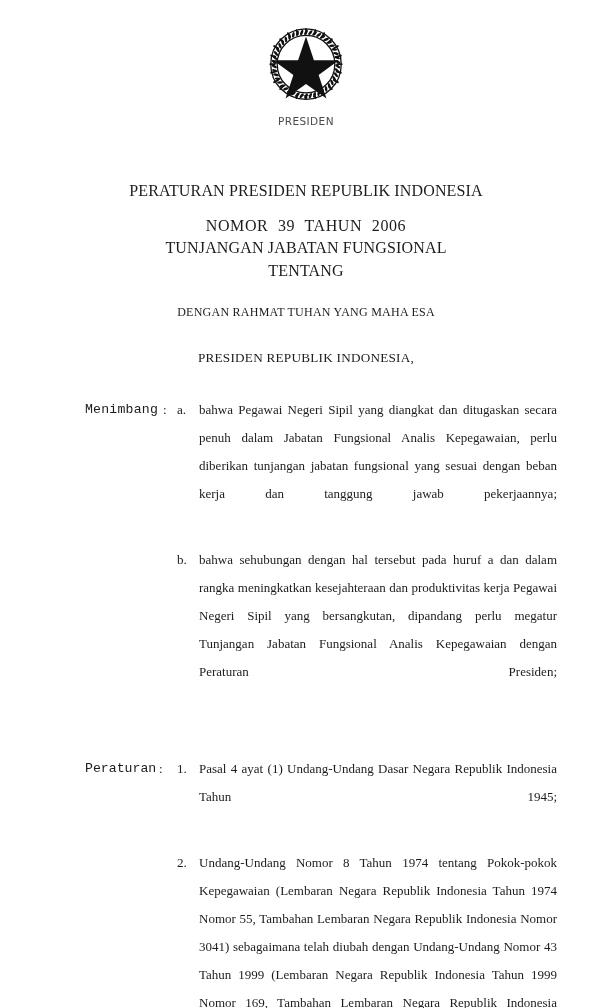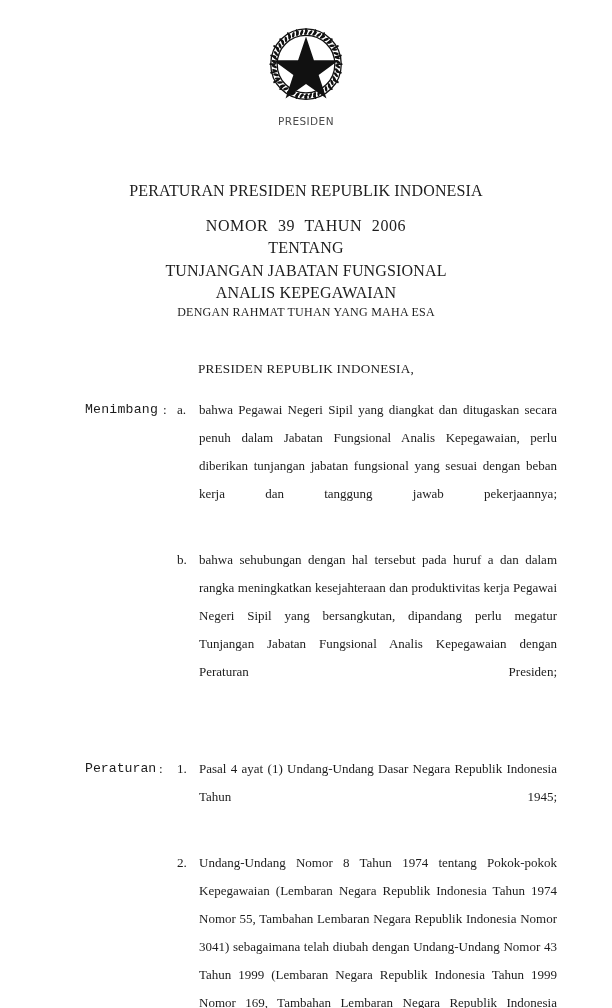--- a/index.html
+++ b/index.html
@@ -63,21 +63,21 @@
     position: absolute;
     top: 305px;
     left: 0;
     width: 612px;
     text-align: center;
     font-size: 12px;
     letter-spacing: 0.25px;
   }
   .presiden-ri {
     position: absolute;
-    top: 361px;
+    top: 350px;
     left: 0;
     width: 612px;
     text-align: center;
     font-size: 13.2px;
     letter-spacing: 0.25px;
   }
 
   
   .clauses {
     position: absolute;
@@ -234,23 +234,22 @@
       </g>
     </svg>
     <div class="emblem-caption">
       <div>PRESIDEN</div>
     </div>
   </div>
 
   <div class="title-block">
     <div>PERATURAN PRESIDEN REPUBLIK INDONESIA</div>
     <div class="nomor">NOMOR  39  TAHUN  2006</div>
+    <div>TUNJANGAN JABATAN FUNGSIONAL</div>
     <div>TENTANG</div>
-    <div>TUNJANGAN JABATAN FUNGSIONAL</div>
-    <div>ANALIS KEPEGAWAIAN</div>
   </div>
 
   <div class="rahmat">DENGAN RAHMAT TUHAN YANG MAHA ESA</div>
   <div class="presiden-ri">PRESIDEN REPUBLIK INDONESIA,</div>
 
   <div class="clauses">
 
     <div class="clause-row">
       <div class="clause-label spread">Menimbang</div>
       <div class="clause-colon">:</div>

